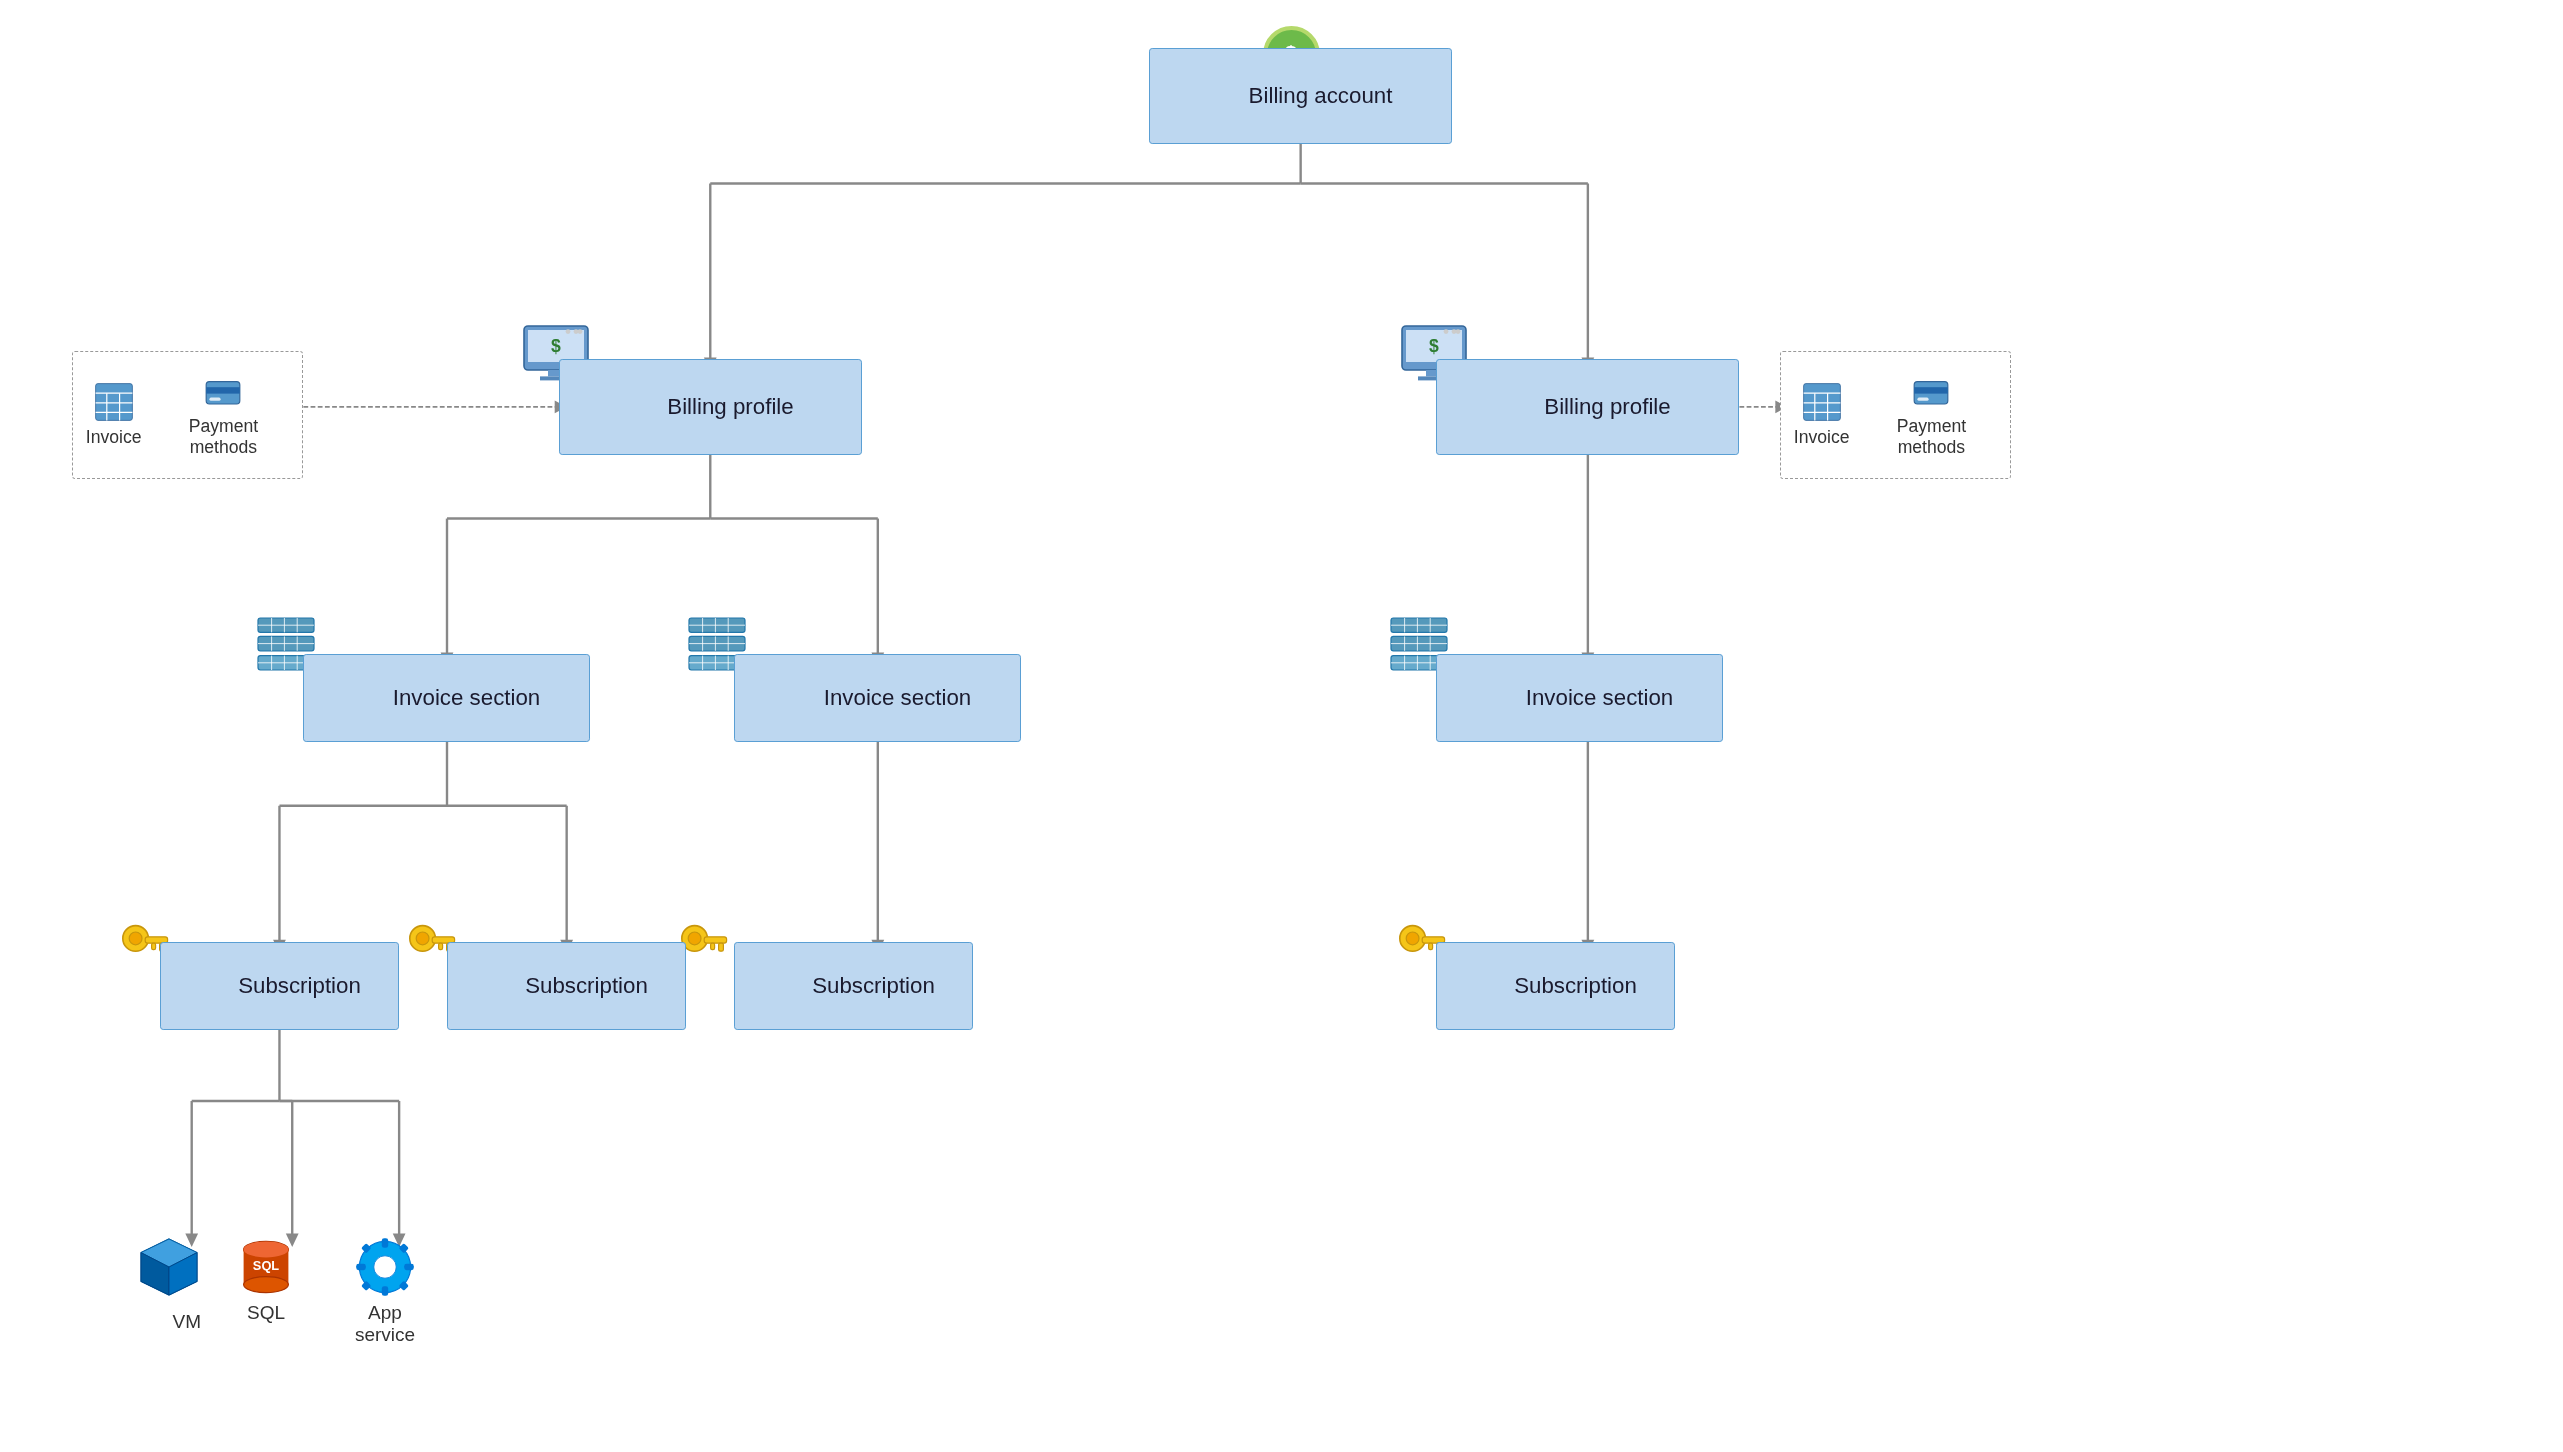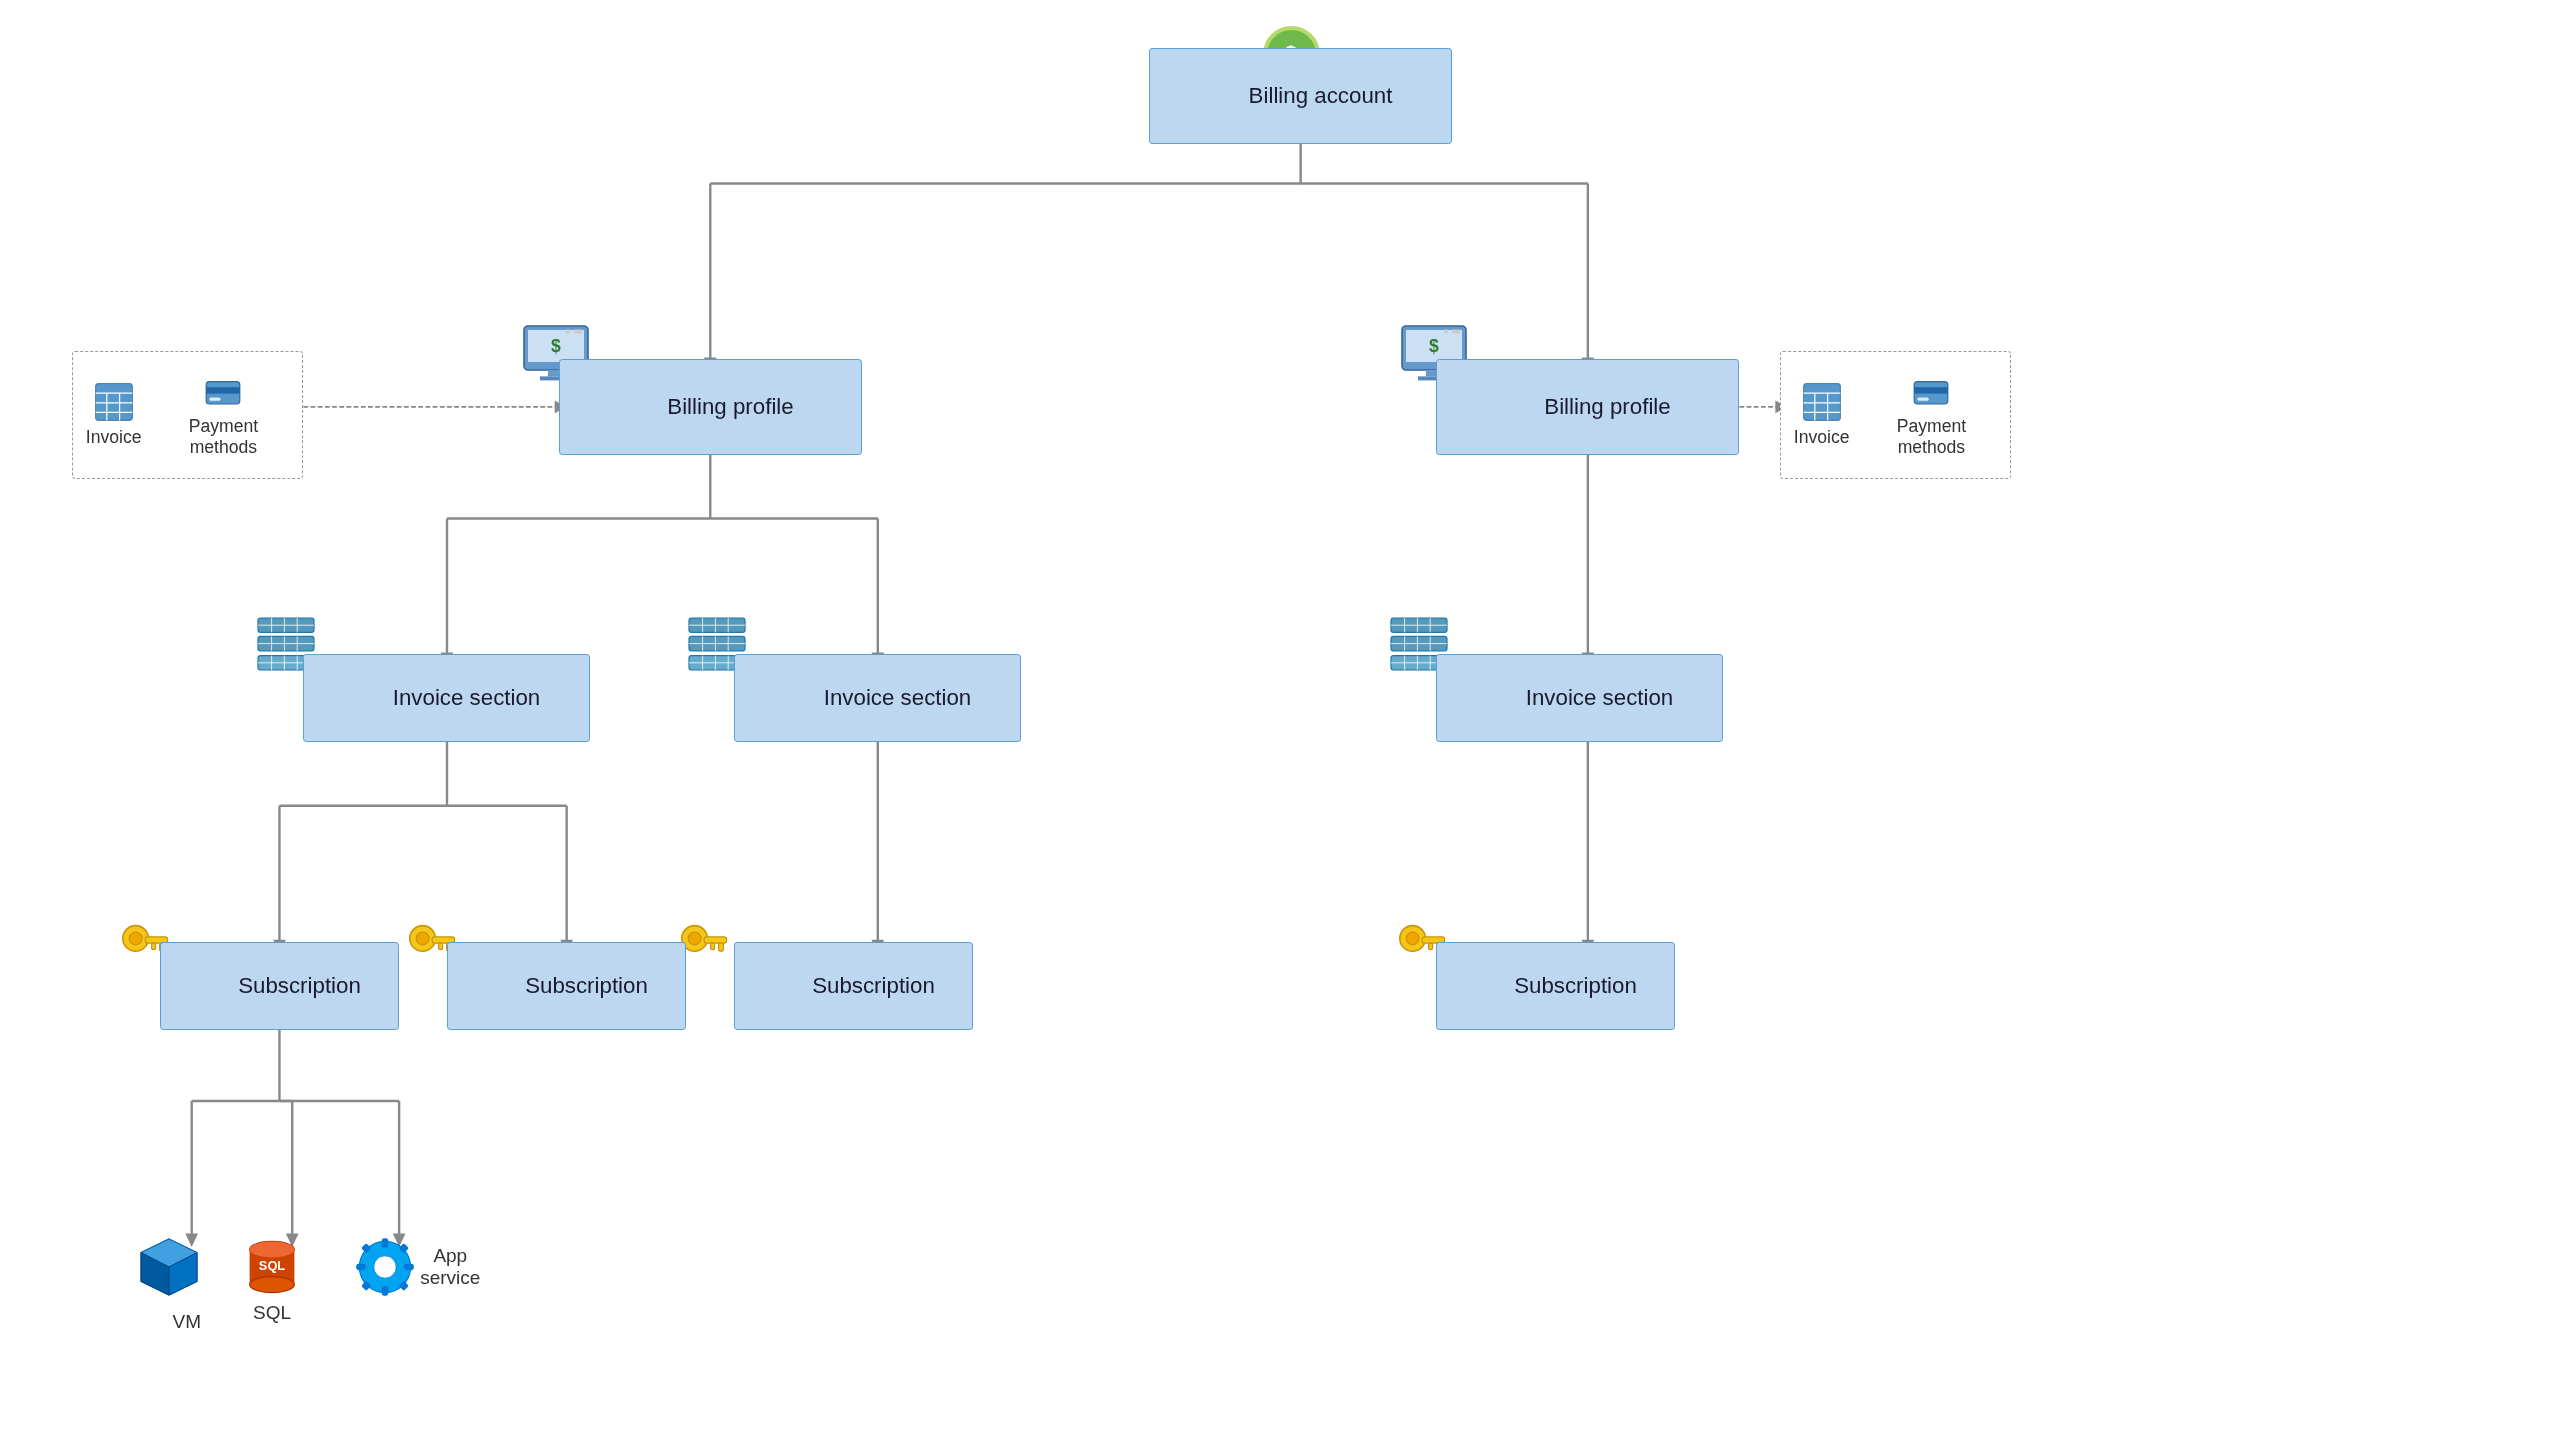--- a/index.html
+++ b/index.html
@@ -207,21 +207,21 @@
     .inv-icon-3 { left: 1387px; top: 614px; }
 
     
     .key-icon-1 { left: 118px; top: 916px; }
     .key-icon-2 { left: 405px; top: 916px; }
     .key-icon-3 { left: 677px; top: 916px; }
     .key-icon-4 { left: 1395px; top: 916px; }
 
     
     .vm-icon { left: 137px; top: 1235px; }
-    .sql-icon { left: 240px; top: 1235px; }
+    .sql-icon { left: 234px; top: 1235px; }
     .app-icon { left: 353px; top: 1235px; }
   </style>
 </head>
 <body>
 
 <div class="diagram-container">
 
   <svg class="lines-svg" viewBox="0 0 3212 1820" width="2563" height="1452">
 
     <line x1="1630" y1="180" x2="1630" y2="230" stroke="#888" stroke-width="3"></line>
@@ -523,21 +523,21 @@
 
       <ellipse cx="40" cy="18" rx="28" ry="10" fill="#cc4400" stroke="#aa3300" stroke-width="1.5"></ellipse>
       <rect x="12" y="18" width="56" height="44" fill="#cc4400" stroke="none"></rect>
       <ellipse cx="40" cy="62" rx="28" ry="10" fill="#dd5500" stroke="#aa3300" stroke-width="1.5"></ellipse>
       <ellipse cx="40" cy="18" rx="28" ry="10" fill="#ee6633"></ellipse>
       <text x="40" y="44" text-anchor="middle" font-size="16" fill="white" font-weight="bold">SQL</text>
     </svg>
     <span style="font-size:19px;color:#333;">SQL</span>
   </div>
 
-  <div class="icon-container app-icon" style="align-items:center;gap:3.2px;">
+  <div class="icon-container app-icon" style="flex-direction:column;align-items:center;gap:3.2px;">
     <svg width="64" height="64" viewBox="0 0 80 80">
 
       <circle cx="40" cy="40" r="32" fill="#00a4ef" stroke="#0078d7" stroke-width="1.5"></circle>
       <circle cx="40" cy="40" r="14" fill="white" stroke="#0078d7" stroke-width="1"></circle>
 
       <rect x="36" y="4" width="8" height="12" rx="3" fill="#0078d7"></rect>
       <rect x="36" y="64" width="8" height="12" rx="3" fill="#0078d7"></rect>
       <rect x="4" y="36" width="12" height="8" rx="3" fill="#0078d7"></rect>
       <rect x="64" y="36" width="12" height="8" rx="3" fill="#0078d7"></rect>
       <rect x="12" y="12" width="9" height="9" rx="2" fill="#0078d7" transform="rotate(45,16.5,16.5)"></rect>

